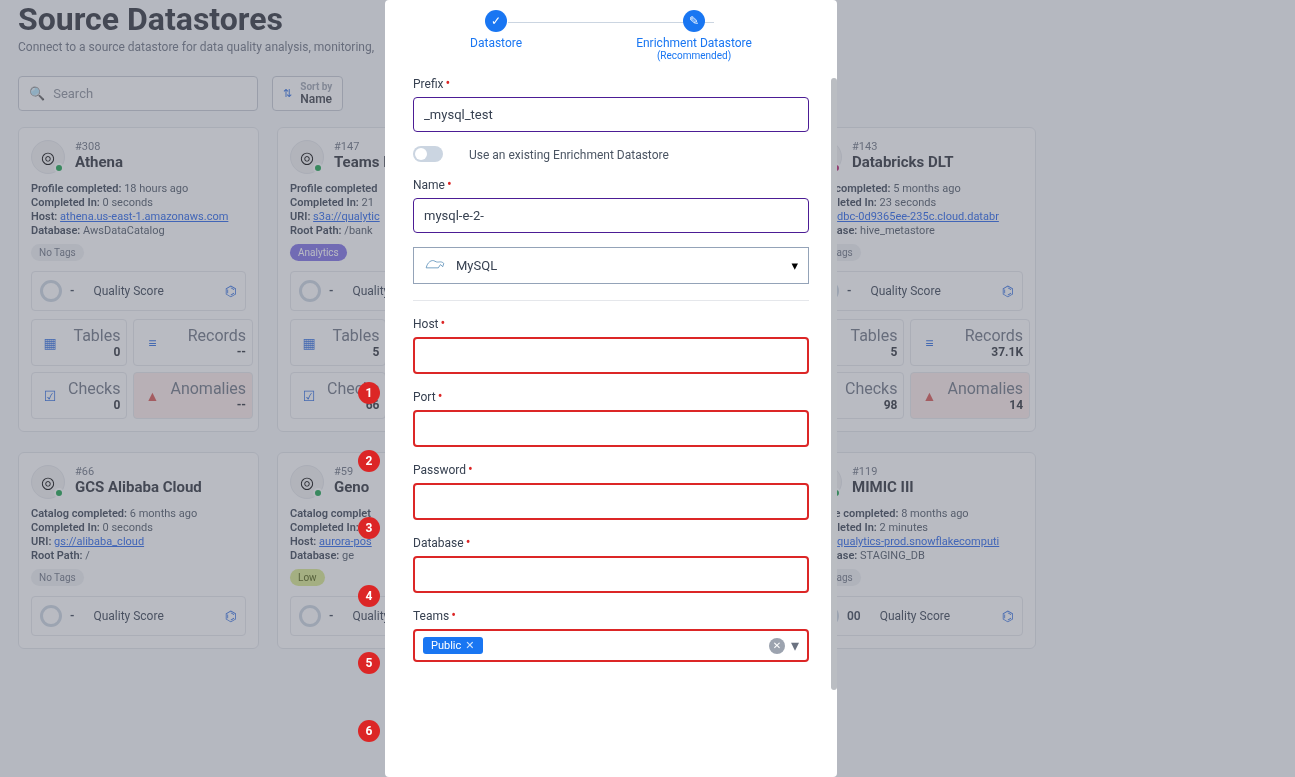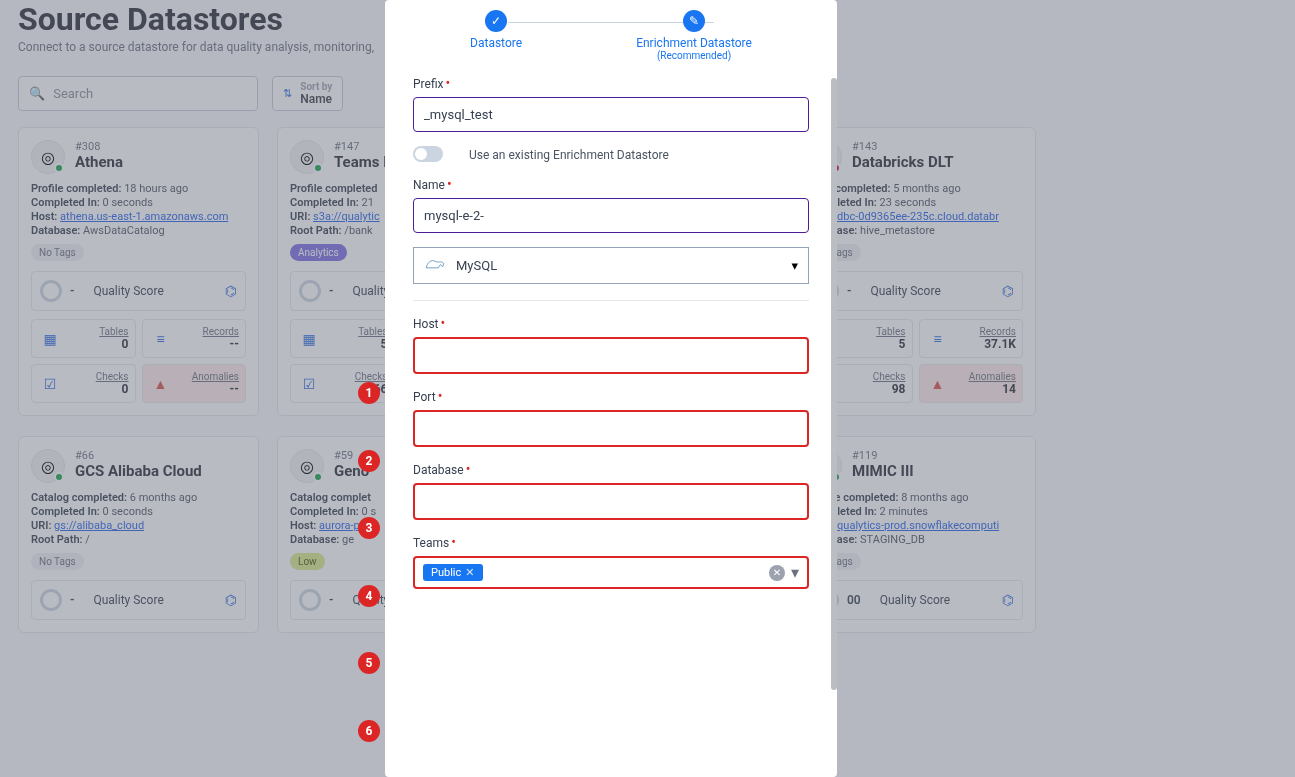--- a/index.html
+++ b/index.html
@@ -39,21 +39,21 @@
 .ring { width:22px; height:22px; border:3px solid #cbd5e1; border-radius:50%; }
 .score-text { font-weight:600; }
 .tree-icon { color:#2b6ae0; font-size:14px; }
 
 .stats { display:grid; grid-template-columns:1fr 1fr; gap:6px; margin-top:8px; }
 .stat { border:1px solid #e5e7eb; border-radius:4px; padding:6px; display:flex; gap:6px; align-items:center; }
 .stat.warn { background:#fdecea; }
 .stat-ic { width:24px; height:24px; display:flex; align-items:center; justify-content:center; color:#2b6ae0; font-size:14px;}
 .stat-ic.warn { color:#d9534f; }
 .stat-txt { text-align:right; flex:1; }
-.stat-label { font-size:10px; color:#6b7280;text-decoration:underline; }
+.stat-label { font-size:16px; color:#6b7280; }
 .stat-val { font-size:12px; font-weight:700; color:#2b2f38; }
 
 
 .modal { position:absolute; top:0; left:385px; width:452px; height:777px; background:#fff; border-radius:4px; z-index:10; padding: 8px 28px 0 28px; overflow:hidden; }
 .steps { display:flex; justify-content:space-around; align-items:flex-start; margin-top:2px; position:relative; }
 .steps::before { content:''; position:absolute; top:12px; left:95px; right:95px; height:1px; background:#cbd5e1; }
 .step { text-align:center; z-index:1; }
 .step-ic { width:22px; height:22px; background:#1976f2; border-radius:50%; color:#fff; display:flex; align-items:center; justify-content:center; font-size:12px; margin:0 auto 4px; }
 .step-lbl { font-size:12px; color:#1976f2; }
 .step-sub { font-size:10px; color:#1976f2; }
@@ -431,20 +431,24 @@
 
   <div class="form-group">
     <label class="form-label"><span>Host</span><span class="req">•</span></label>
     <input class="form-input hl" style="">
   </div>
   <div class="form-group">
     <label class="form-label"><span>Port</span><span class="req">•</span></label>
     <input class="form-input hl" style="">
   </div>
   <div class="form-group">
+    <label class="form-label"><span>Password</span><span class="req">•</span></label>
+    <input type="password" class="form-input hl" style="">
+  </div>
+  <div class="form-group">
     <label class="form-label"><span>Database</span><span class="req">•</span></label>
     <input class="form-input hl" style="">
   </div>
   <div class="form-group">
     <label class="form-label"><span>Teams</span><span class="req">•</span></label>
     <div class="team-box">
       <span class="team-chip">
           <span>Public</span>
           <span style="opacity:.8;">✕</span>
         </span>

